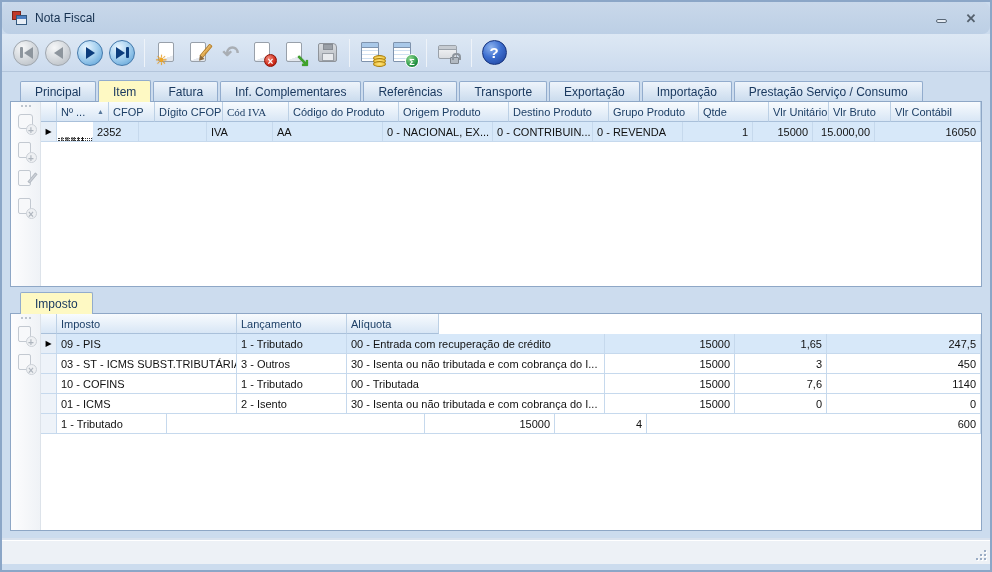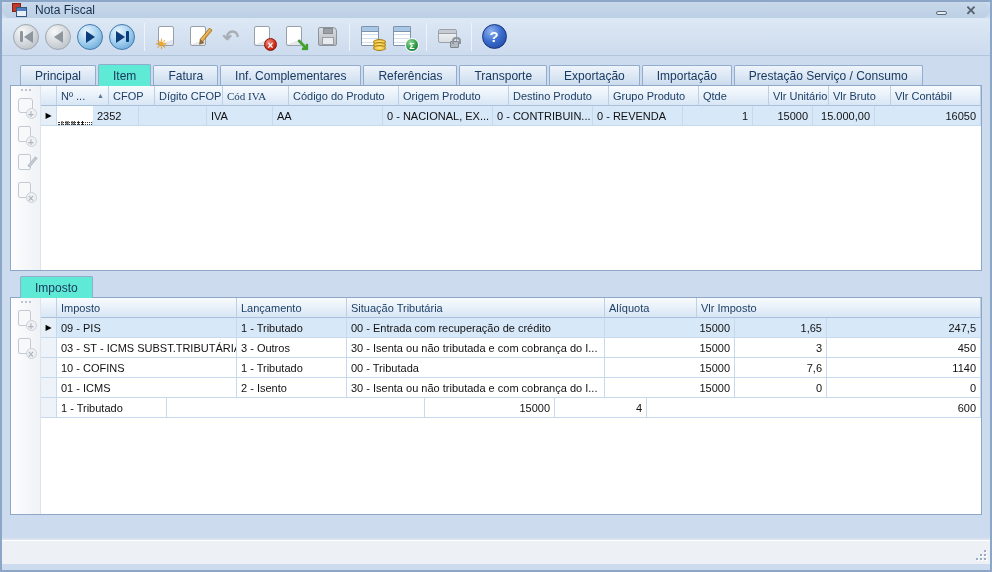--- a/index.html
+++ b/index.html
@@ -1,20 +1,20 @@
 <!DOCTYPE html>
 <html><head>
 <meta charset="utf-8">
 <style>
   html,body{margin:0;padding:0;background:#9db3cf;font-family:"Liberation Sans",sans-serif;}
   *{box-sizing:border-box;}
   .window{width:992px;height:572px;border:2px solid #8ba6c7;background:#ccdcee;display:flex;flex-direction:column;position:relative;overflow:hidden;}
 
   
-  .titlebar{height:16px;display:flex;align-items:center;padding:0 8px 0 10px;background:linear-gradient(#c9d8ea,#bccfe5);flex:0 0 auto;border-radius:8px;}
+  .titlebar{height:32px;display:flex;align-items:center;padding:0 8px 0 10px;background:linear-gradient(#c9d8ea,#bccfe5);flex:0 0 auto;border-radius:8px;}
   .appicon{width:16px;height:16px;position:relative;margin-right:7px;flex:0 0 auto;}
   .appicon .ai-back{position:absolute;left:0;top:1px;width:9px;height:9px;background:#c0392b;border:1px solid #7e241a;}
   .appicon .ai-front{position:absolute;left:4px;top:5px;width:11px;height:10px;background:#e8eef6;border:1px solid #33587e;}
   .appicon .ai-front::before{content:"";position:absolute;left:0;top:0;right:0;height:3px;background:#4d7ec0;}
   .title-text{font-size:12px;color:#15304f;flex:1;}
   .winbtn{width:22px;height:18px;display:flex;align-items:center;justify-content:center;color:#4f5d6d;cursor:default;margin-left:8px;}
   .winbtn .minbar{width:11px;height:4px;border:1px solid #5a6878;background:#e7edf4;border-radius:2px;margin-top:6px;}
   .winbtn.close{font-size:13px;font-weight:bold;color:#55616e;}
 
   
@@ -47,21 +47,21 @@
   .lockwin{position:absolute;left:2px;top:5px;width:19px;height:14px;background:linear-gradient(#f6f7f8,#dadde1);border:1px solid #9aa1a9;border-radius:2px;}
   .lockwin::before{content:"";position:absolute;left:0;top:0;right:0;height:3px;background:#c6cbd1;border-bottom:1px solid #9aa1a9;}
   .padlock{position:absolute;right:3px;bottom:2px;width:9px;height:7px;background:#b2b9c1;border:1px solid #7e858d;border-radius:1px;}
   .padlock::before{content:"";position:absolute;left:1px;top:-5px;width:5px;height:5px;border:2px solid #8e959d;border-bottom:none;border-radius:4px 4px 0 0;}
   .helpball{width:25px;height:25px;border-radius:50%;background:radial-gradient(circle at 35% 28%,#8fb4ee 0%,#3d6fd0 45%,#1c3d96 100%);border:1px solid #16337d;color:#fff;font-weight:bold;font-size:15px;text-align:center;line-height:24px;}
 
   
   .content{flex:1;padding:8px 8px 0;overflow:hidden;display:flex;flex-direction:column;}
   .tabstrip{height:21px;display:flex;align-items:flex-end;padding-left:10px;position:relative;z-index:2;flex:0 0 auto;}
   .tab{height:20px;padding:0 14px;display:flex;align-items:center;font-size:12px;color:#1b3a60;background:linear-gradient(#eef4fb,#cbdcee);border:1px solid #92accd;border-bottom:none;border-radius:2px 2px 0 0;margin-right:2px;white-space:nowrap;}
-  .tab.active{background:#5eead4;height:22px;margin-bottom:-1px;position:relative;z-index:3;text-align:right;}
+  .tab.active{background:#fef9c3;height:22px;margin-bottom:-1px;position:relative;z-index:3;text-align:right;}
   .panel{border:1px solid #8ea7c6;background:#ffffff;display:flex;overflow:hidden;flex:0 0 auto;}
   .panel.upper{height:186px;}
   .panel.lower{height:218px;}
   .gap5{height:5px;flex:0 0 auto;}
 
   .side-strip{width:30px;background:linear-gradient(90deg,#fdfdfe,#eff2f6);border-right:1px solid #dde3ea;display:flex;flex-direction:column;align-items:center;padding-top:3px;flex:0 0 auto;}
   .grip-dots{display:flex;gap:2px;margin-bottom:6px;}
   .grip-dots i{width:2px;height:2px;background:#aab3bf;border-radius:50%;}
   .sicon{position:relative;width:20px;height:20px;margin-bottom:8px;}
   .sdoc{position:absolute;left:2px;top:1px;width:13px;height:16px;background:#f7f8fa;border:1px solid #c3c9d1;border-radius:2px;}
@@ -326,28 +326,22 @@
         </div>
       <div class="grid">
           <div class="g-row">
             <div class="g-hcell g-ind"></div>
             <div class="g-hcell" style="width: 180px;">
               <span>Imposto</span>
             </div>
             <div class="g-hcell" style="width: 110px;">
               <span>Lançamento</span>
             </div>
-            <div class="g-hcell" style="width: 258px;">
-              <span>Situação Tributária</span>
-            </div>
             <div class="g-hcell" style="width: 92px;">
               <span>Alíquota</span>
-            </div>
-            <div class="g-hcell fill">
-              <span>Vlr Imposto</span>
             </div>
           </div>
           <div class="g-row sel">
             <div class="g-cell indcell">▶</div>
             <div class="g-cell" style="width: 180px;">09 - PIS</div>
             <div class="g-cell" style="width: 110px;">1 - Tributado</div>
             <div class="g-cell" style="width: 258px;">00 - Entrada com recuperação de crédito</div>
             <div class="g-cell r" style="width: 130px;">15000</div>
             <div class="g-cell r" style="width: 92px;">1,65</div>
             <div class="g-cell r fill">247,5</div>

